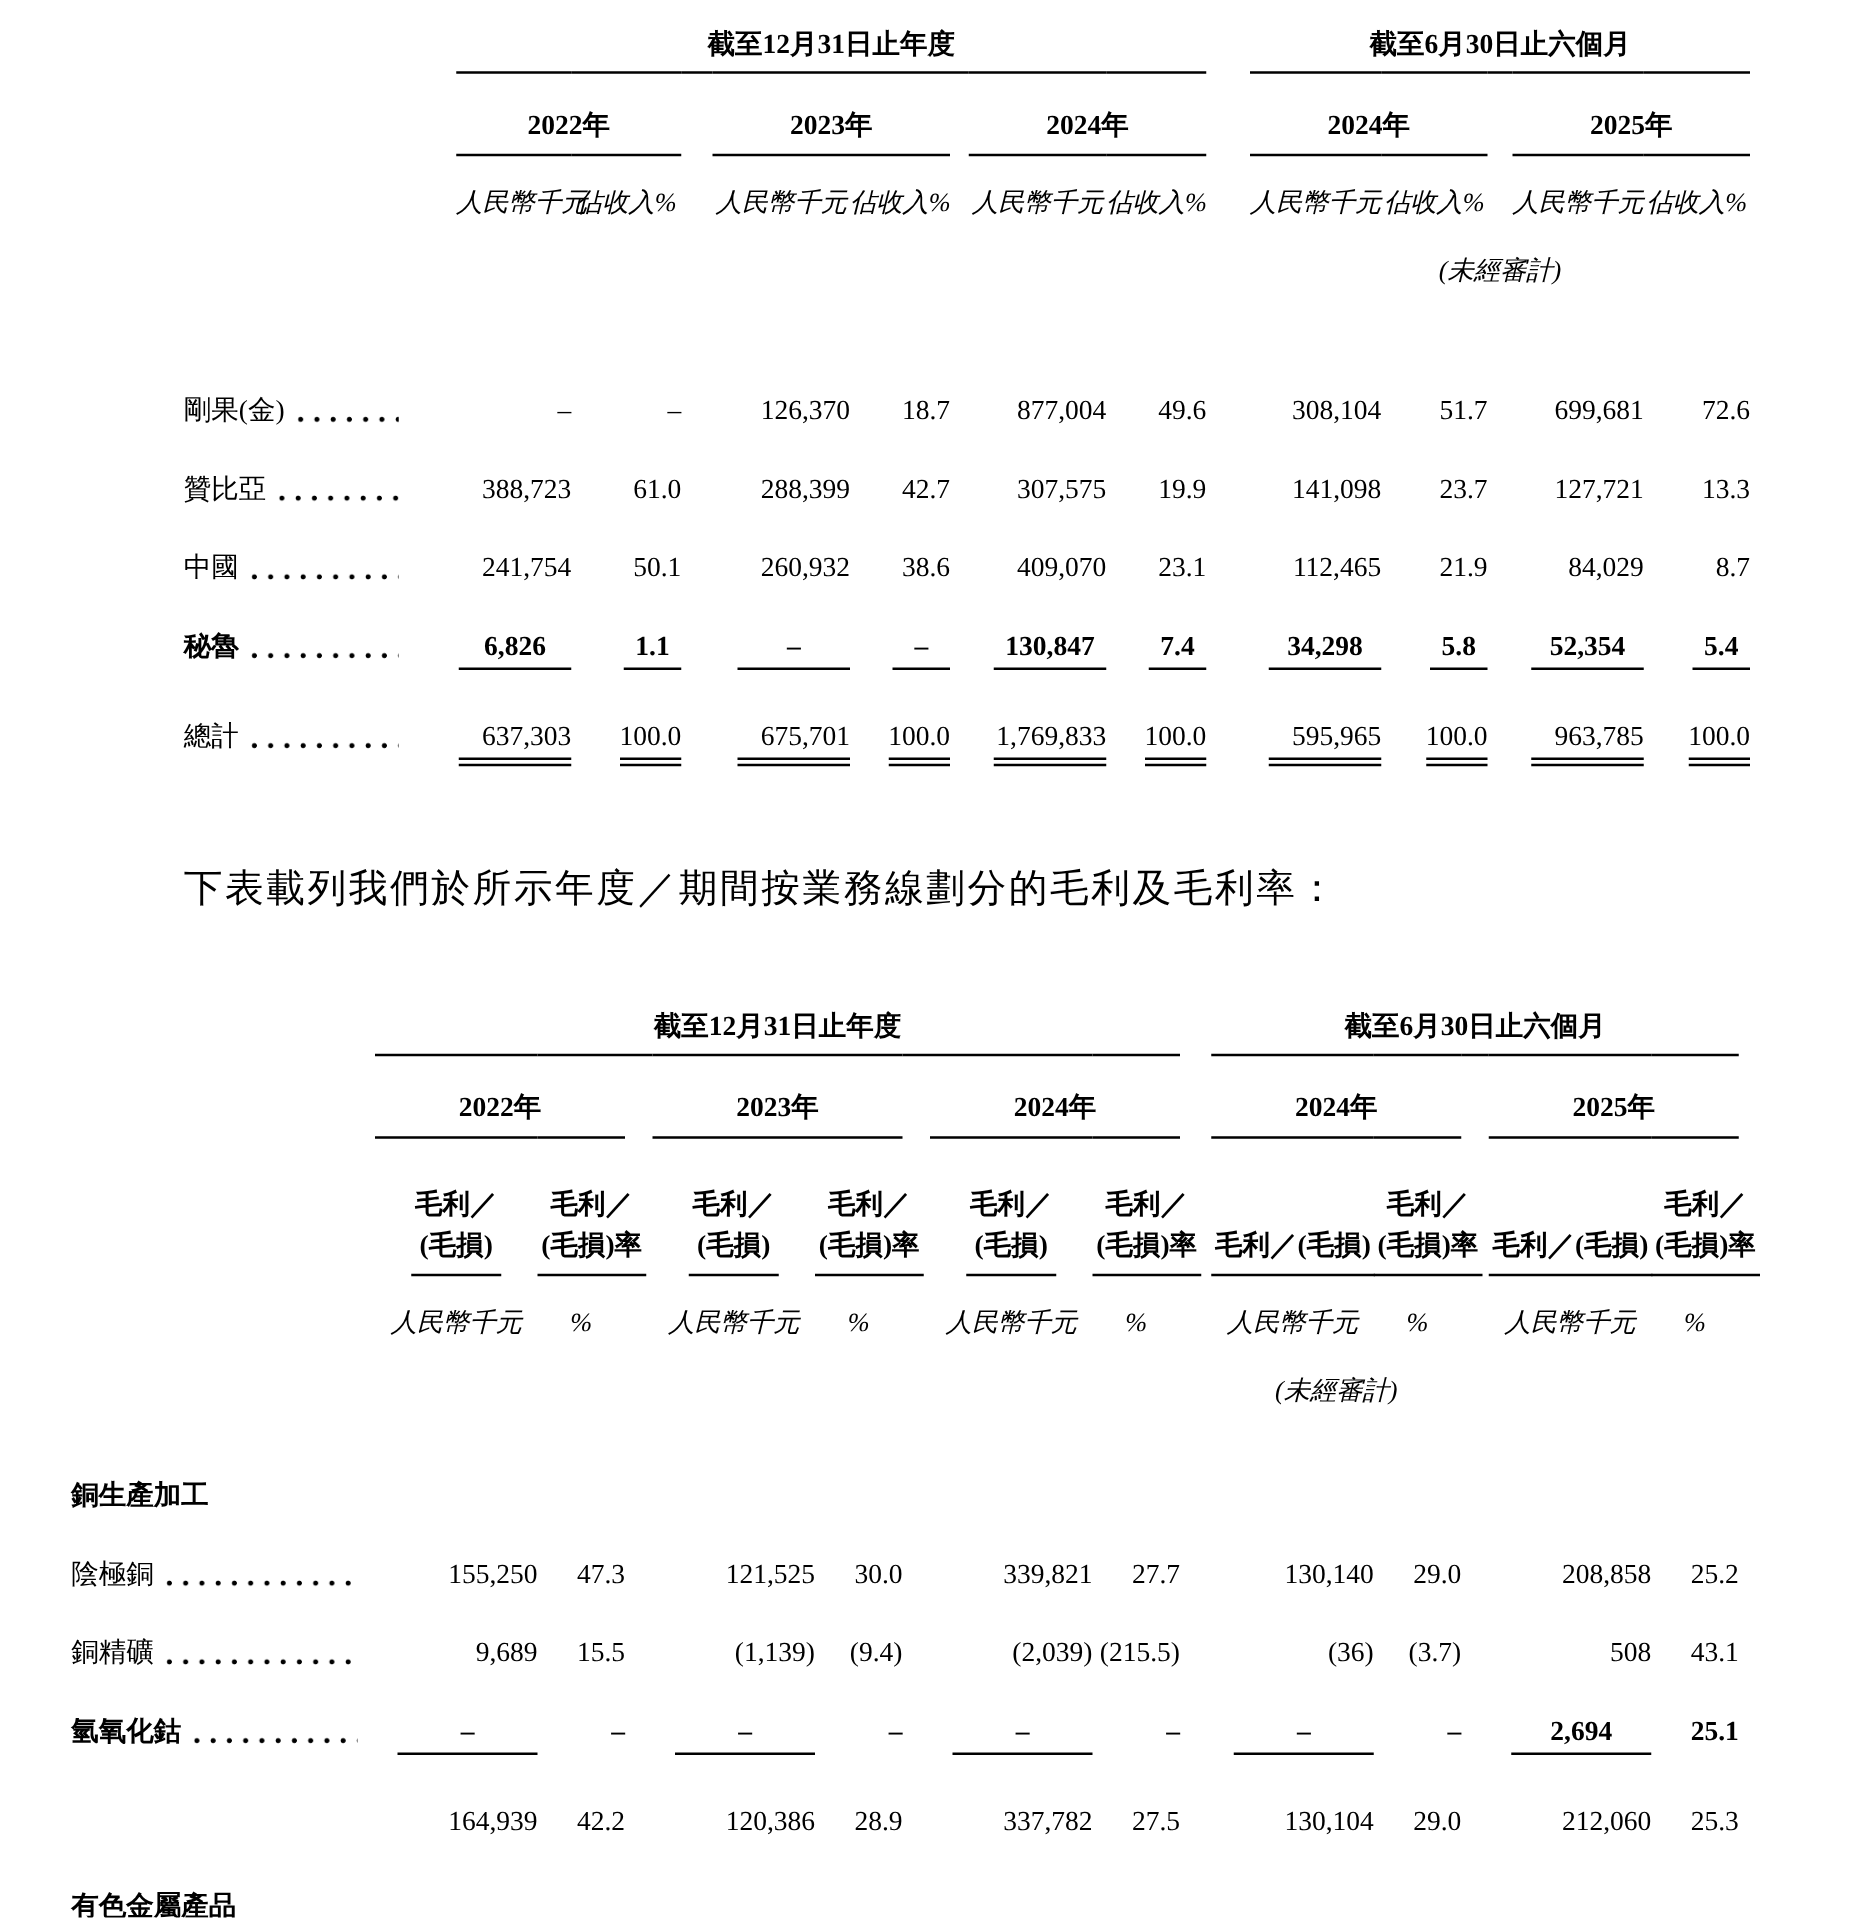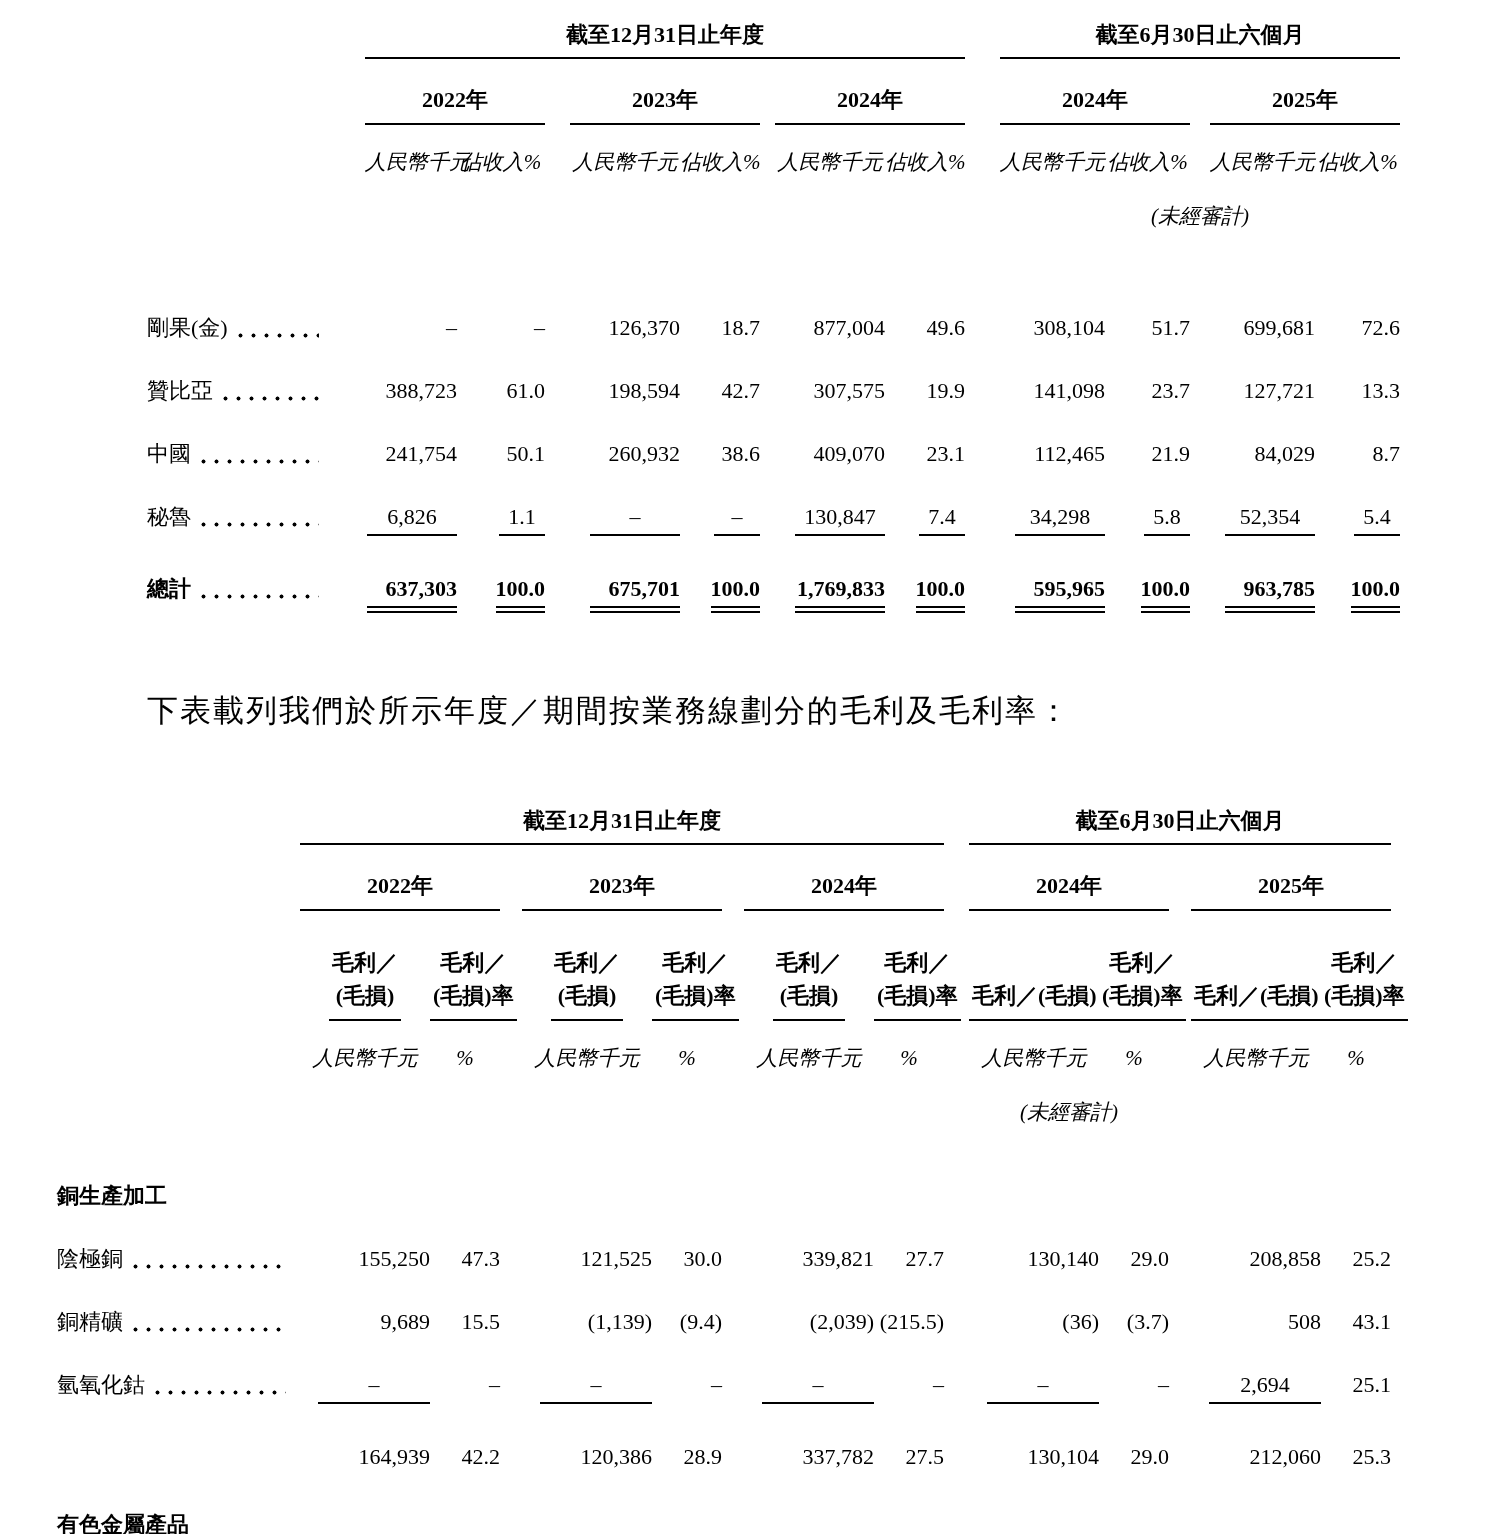--- a/index.html
+++ b/index.html
@@ -12,23 +12,23 @@
   td{padding:0;vertical-align:bottom;font-size:22px;line-height:1.25;}
   .bb{border-bottom:2px solid #000;}
   .grp{text-align:center;font-weight:bold;height:38px;padding-bottom:9px;}
   .yr{text-align:center;font-weight:bold;height:54px;padding-bottom:10px;}
   .unit{font-style:italic;text-align:center;font-size:21px;white-space:nowrap;}
   tr.h-units td{height:50px;padding-bottom:12px;}
   tr.h-note td{height:42px;padding-bottom:10px;}
   .num,.pct{text-align:right;white-space:nowrap;}
   tr.data td{height:57px;padding-bottom:6px;}
   tr.data.first td{height:102px;}
-  tr.rule td{height:57px;padding-bottom:6px;}
+  tr.rule td{height:57px;padding-bottom:6px;font-weight:bold;}
   tr.rule td.hasu{padding-bottom:0;}
-  tr.total td{height:66px;padding-bottom:11px;font-weight:bold;}
+  tr.total td{height:66px;padding-bottom:11px;font-weight:normal;}
   tr.total td.hasu{padding-bottom:0;}
   tr.subtotal td{height:66px;padding-bottom:6px;}
   tr.section td{font-weight:bold;}
   tr.section.s1 td{height:74px;padding-bottom:6px;margin-left:44px;}
   tr.section.s2 td{height:62px;padding-bottom:6px;}
   .u{display:inline-block;text-align:center;border-bottom:2px solid #000;padding-bottom:4px;}
   .uu{display:inline-block;text-align:right;border-bottom:7px double #000;padding-bottom:4px;}
   .t1{margin:10px 0 0 147px;width:1253px;}
   .t2{margin:64px 0 0 57px;width:1334px;}
   .t1 td.num .u,.t1 td.num .uu{min-width:90px;}
@@ -137,21 +137,21 @@
   <tr class="data">
     <td>
           <div class="lw">
             <span class="lbl">贊比亞</span>
             <span class="dots"></span>
           </div>
         </td>
     <td class="num"><span>388,723</span></td>
     <td class="pct"><span>61.0</span></td>
     <td></td>
-    <td class="num"><span>198,594</span></td>
+    <td class="num"><span>288,399</span></td>
     <td class="pct"><span>42.7</span></td>
     <td></td>
     <td class="num"><span>307,575</span></td>
     <td class="pct"><span>19.9</span></td>
     <td></td>
     <td class="num"><span>141,098</span></td>
     <td class="pct"><span>23.7</span></td>
     <td></td>
     <td class="num"><span>127,721</span></td>
     <td class="pct"><span>13.3</span></td>

